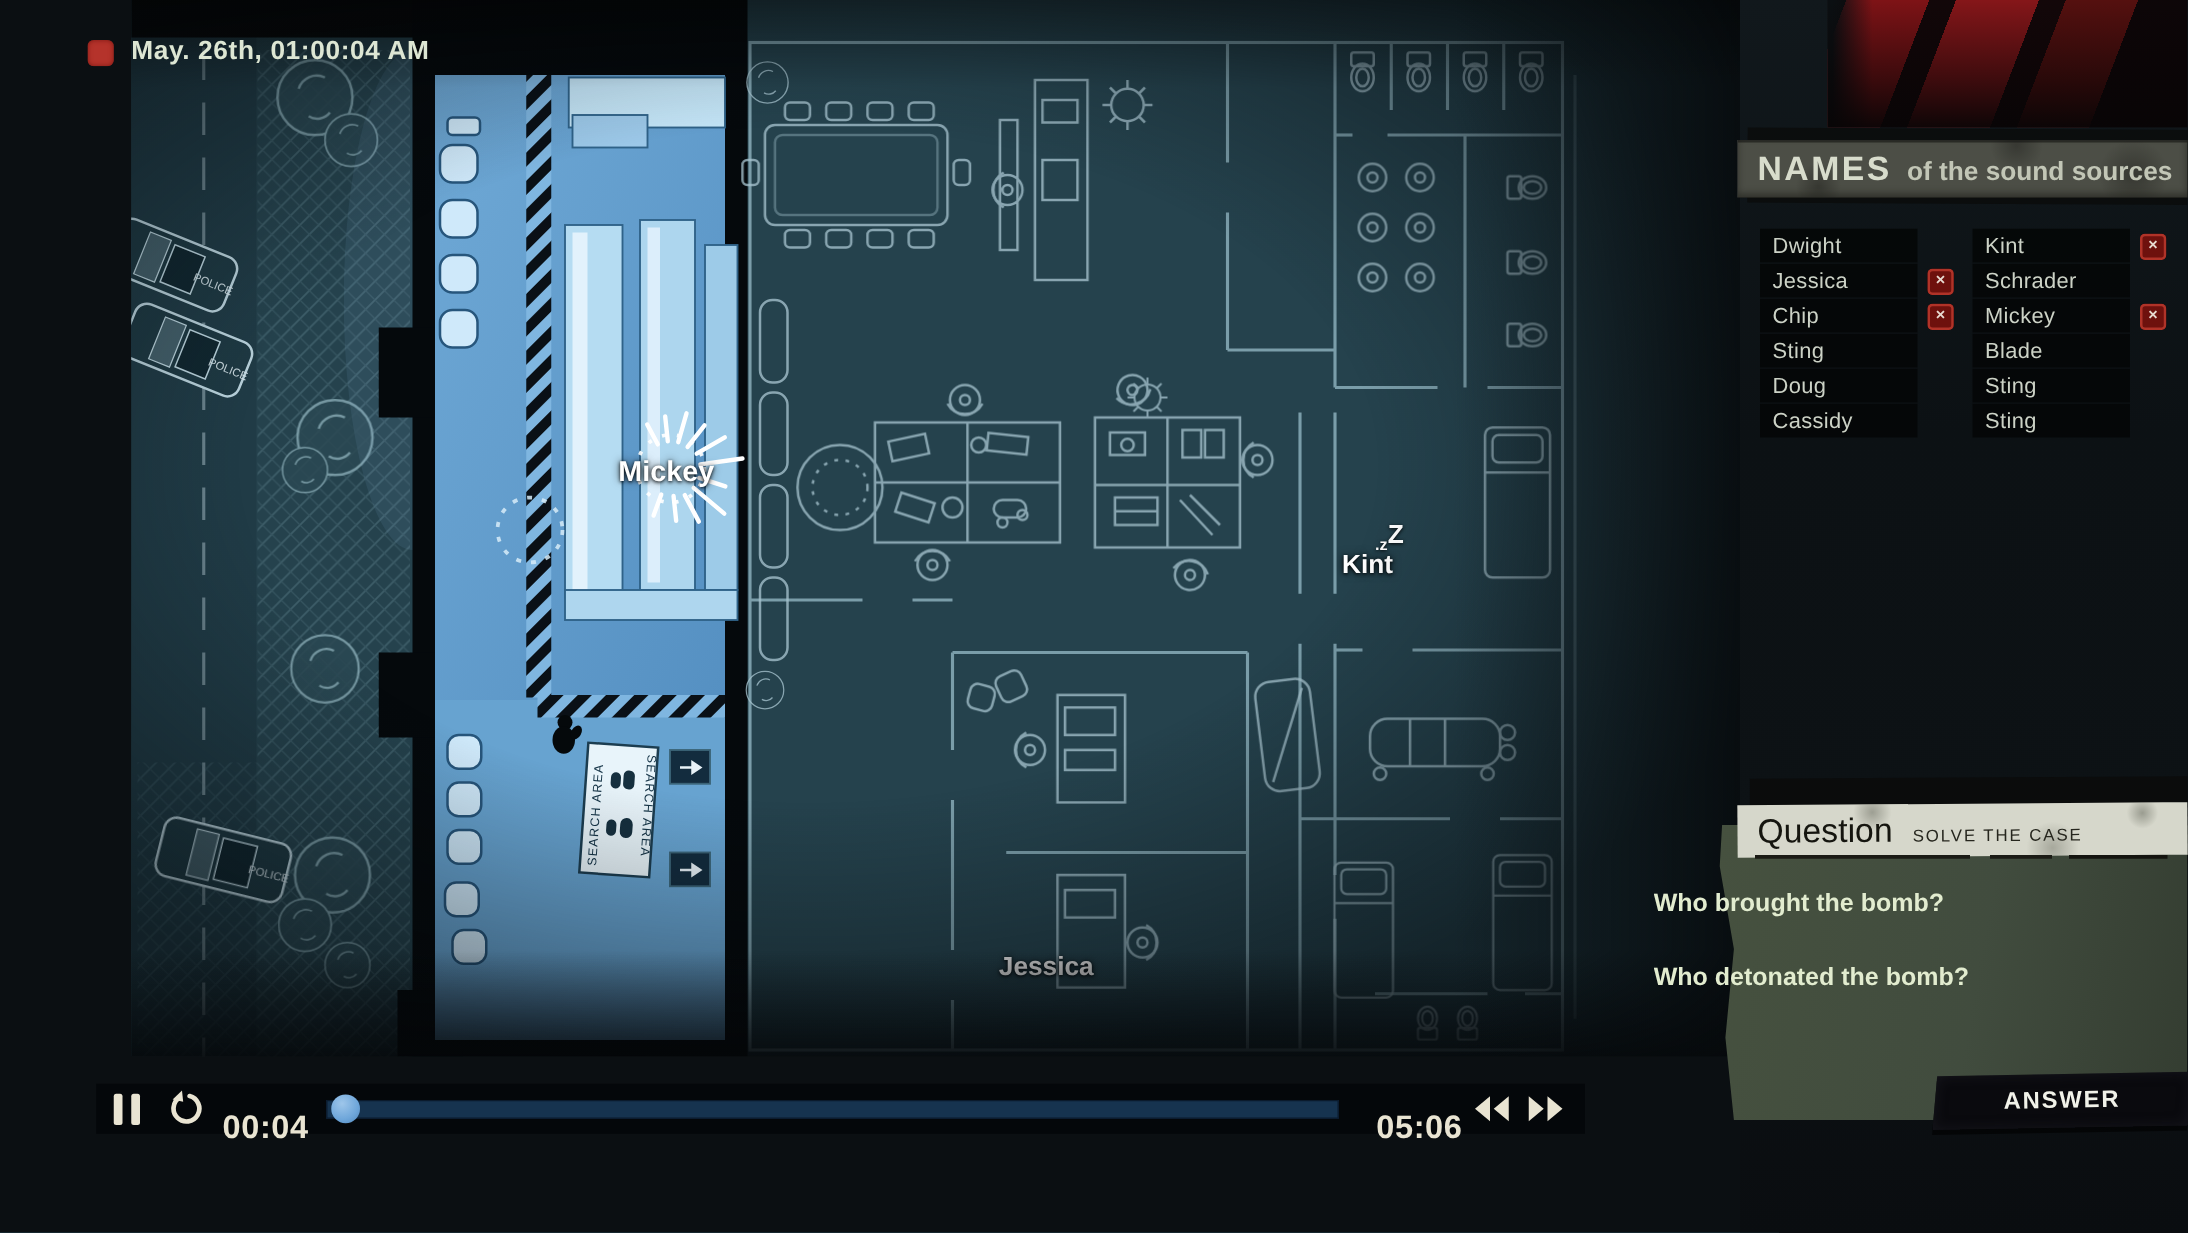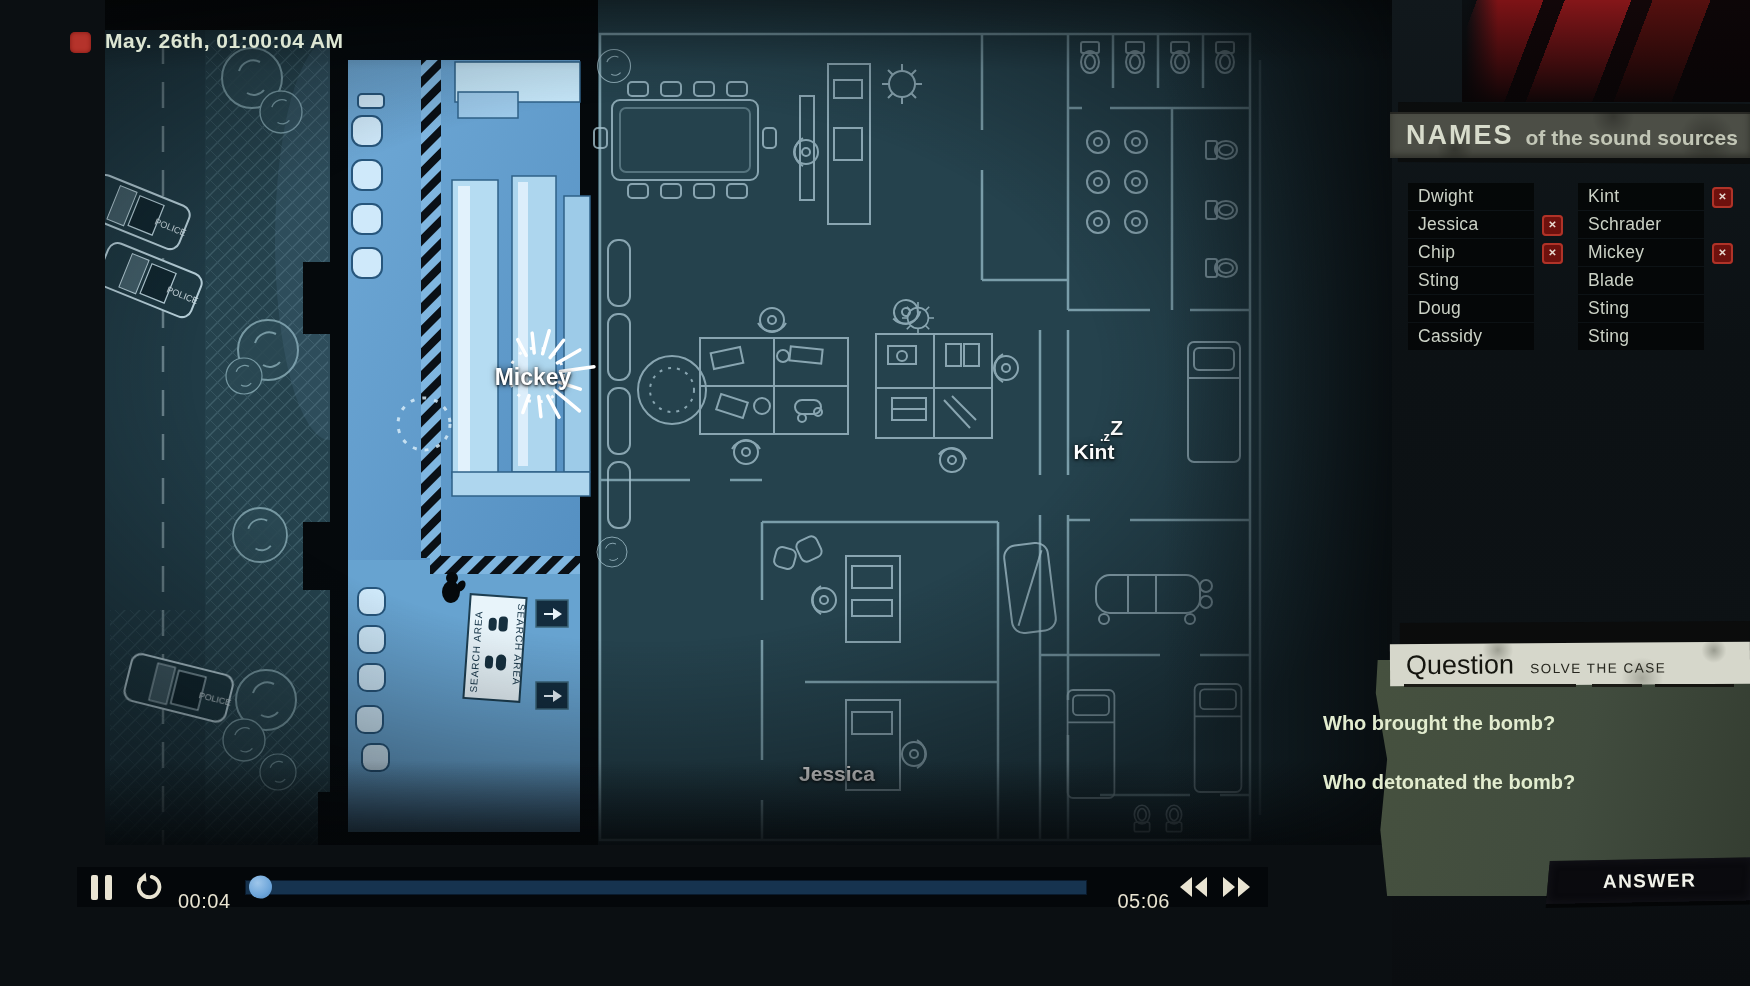--- a/index.html
+++ b/index.html
@@ -82,21 +82,21 @@
     background:#0a0a0e;transform:rotate(-1deg) skewX(-6deg);transform-origin:left bottom;
     box-shadow:0 4px 0 rgba(0,0,0,.6), inset 0 0 10px rgba(40,40,50,.4);
     display:flex;align-items:center;justify-content:center;cursor:pointer;}
   .answer-btn span{font-size:19px;font-weight:700;color:#f1f2e9;letter-spacing:1.5px;transform:skewX(6deg);}
   
   .playbar{position:absolute;left:77px;top:867px;width:1191px;height:40px;background:#04070a;z-index:20;
     display:flex;align-items:center;padding:0 14px;box-sizing:border-box;}
   .pb-pause{display:flex;gap:7px;cursor:pointer;}
   .pb-pause i{display:block;width:7px;height:25px;background:#e9e4d2;border-radius:2px;}
   .pb-replay{margin-left:20px;cursor:pointer;display:flex;}
-  .pb-time{margin-left:16px;font-size:20px;font-weight:400;color:#e9e4d2;letter-spacing:.5px;margin-top:28px;}
+  .pb-time{margin-left:16px;font-size:26px;font-weight:700;color:#e9e4d2;letter-spacing:.5px;margin-top:28px;}
   .pb-track{flex:1;height:13px;background:#16334f;border:1px solid #0a1a2c;margin:0 14px;position:relative;cursor:pointer;}
   .pb-knob{position:absolute;left:3px;top:50%;transform:translateY(-50%);width:23px;height:23px;border-radius:50%;
     background:radial-gradient(circle at 38% 32%,#9ec6ea,#6ea6da 60%,#4f86bc);cursor:grab;}
   .pb-seek{display:flex;gap:10px;margin-left:6px;}
   .pb-seek svg{cursor:pointer;}
   
   svg text{font-family:"Liberation Sans",sans-serif;}
 </style>
 </head>
 <body>

